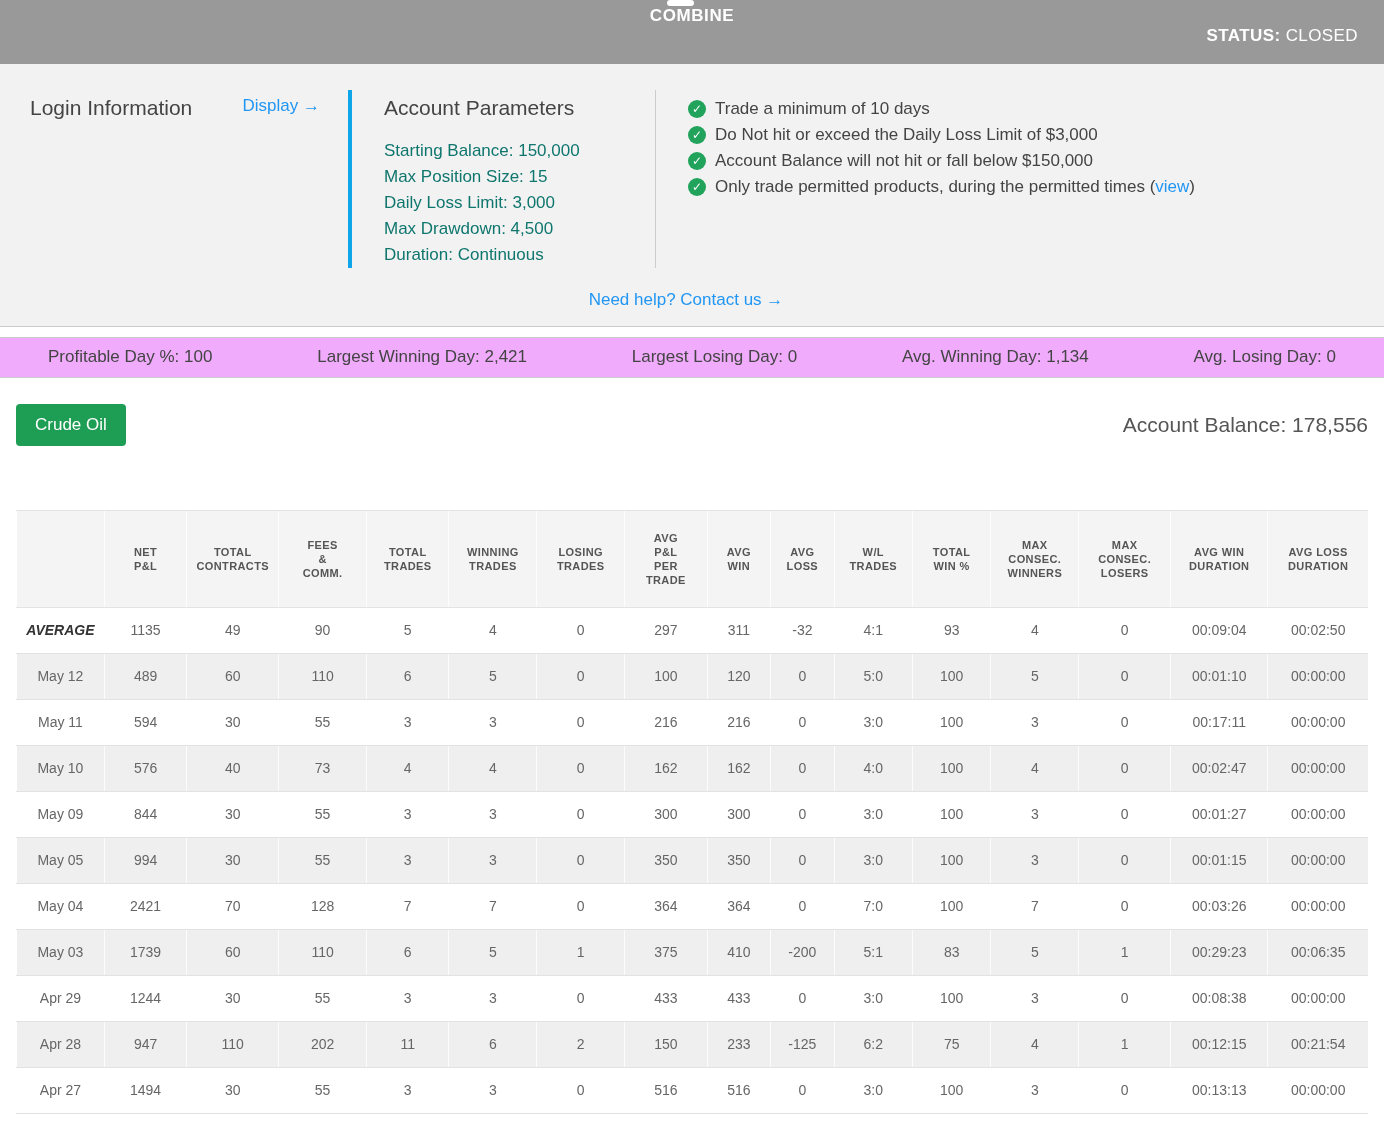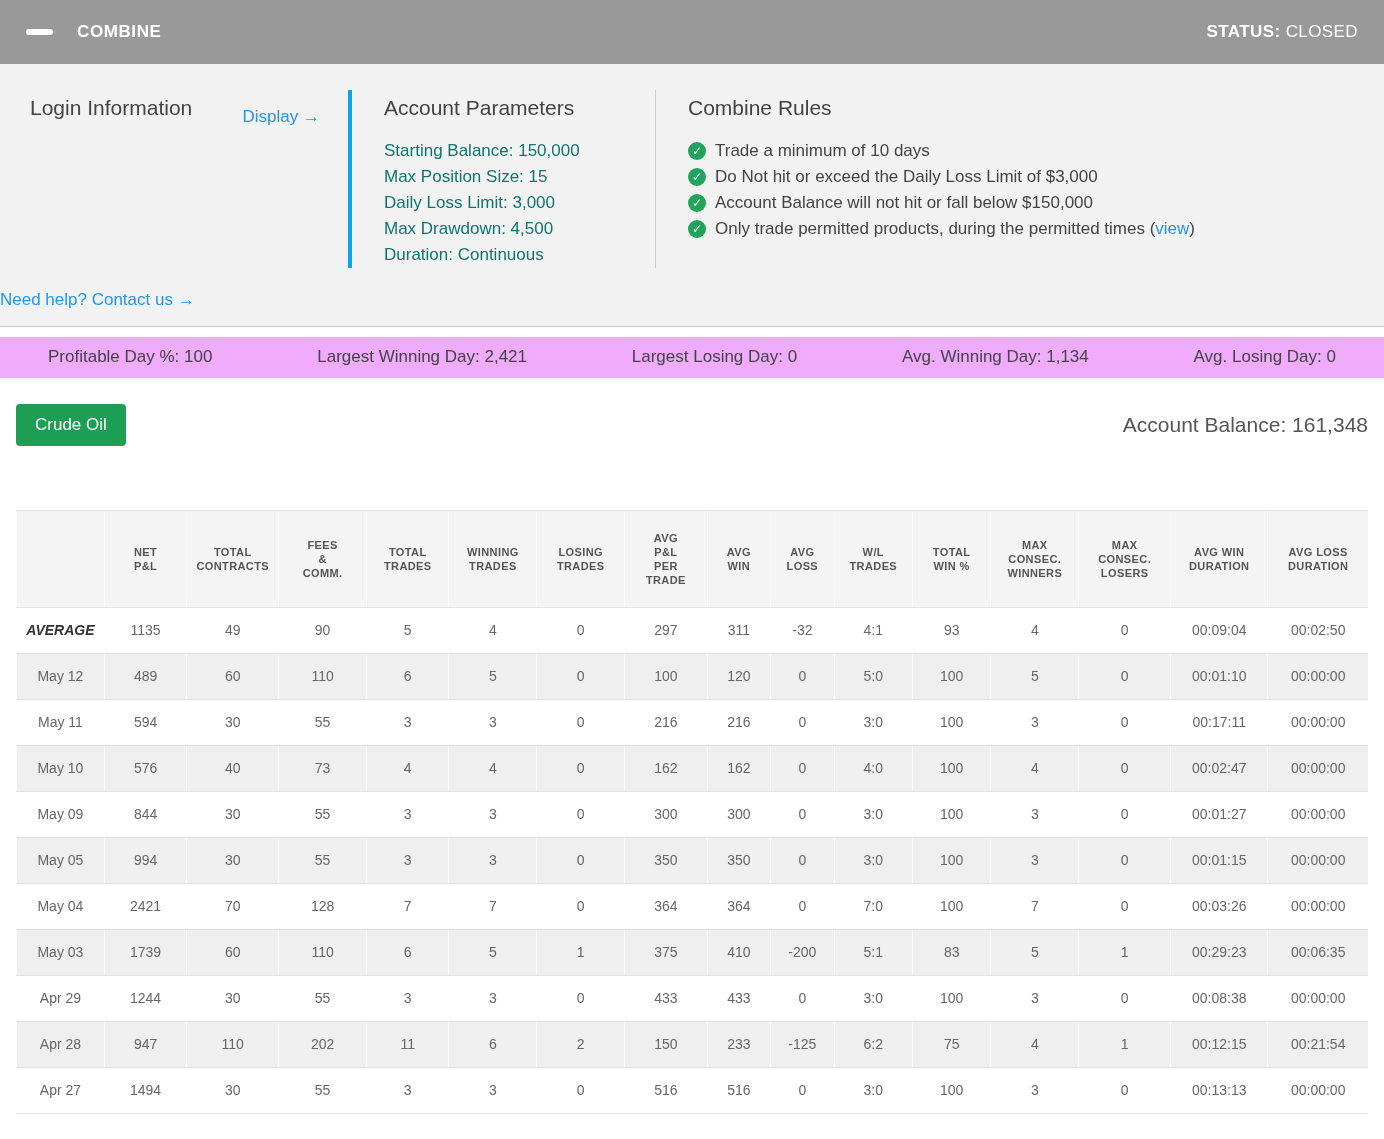--- a/index.html
+++ b/index.html
@@ -5,44 +5,44 @@
   * { box-sizing: border-box; }
   html, body { margin: 0; padding: 0; background: #fff; }
   body {
     font-family: "Liberation Sans", "DejaVu Sans", sans-serif;
     width: 1384px; height: 1139px; overflow: hidden; color: #444;
   }
 
   
   .topbar {
     background: #999; color: #fff; height: 64px;
-    display: flex; align-items: center; padding: 0 26px;
+    display: flex; align-items: center; padding: 0 26px; flex-direction: column;
   }
   .minus-icon { width: 27px; height: 6px; background: #fff; border-radius: 3px; margin-right: 24px; cursor: pointer; }
   .topbar-title { font-weight: bold; font-size: 17px; letter-spacing: 0.6px; }
   .topbar-status { margin-left: auto; font-size: 17px; letter-spacing: 0.4px; }
   .topbar-status .lbl { font-weight: bold; }
 
   
   .info-panel { background: #f2f2f2; border-bottom: 1px solid #ccc; padding: 26px 0 16px; }
   .info-cols { display: flex; align-items: stretch; }
   .col-login { width: 348px; padding: 6px 28px 0 30px; }
-  .login-head { display: flex; align-items: center; justify-content: space-between; }
+  .login-head { display: flex; align-items: flex-start; justify-content: space-between; }
   .col-params { width: 307px; border-left: 4px solid #0ea5e9; padding: 6px 24px 0 32px; }
   .col-rules { flex: 1; border-left: 1px solid #ccc; padding: 6px 24px 0 32px; }
   h2.sec-title { margin: 0 0 18px 0; font-size: 21px; font-weight: normal; color: #444; }
   .param-line { font-size: 17px; color: #0f766e; line-height: 26px; }
   .rule-item { display: flex; align-items: center; font-size: 17px; color: #444; line-height: 26px; }
   .check-icon {
     flex: 0 0 18px; width: 18px; height: 18px; border-radius: 50%;
     background: #21a35c; color: #fff; font-size: 12px; font-weight: bold;
     text-align: center; line-height: 18px; margin-right: 9px;
   }
   .link { color: #2196f3; cursor: pointer; text-decoration: none; }
-  .help-link { text-align: left; font-size: 17px; margin: 22px 12px 0 0; }
+  .help-link { text-align: center; font-size: 17px; margin: 22px 12px 0 0; }
 
   
   .stats-bar {
     margin-top: 10px; background: #f0abfc;
     border-top: 1px solid #ccc; border-bottom: 1px solid #ccc;
     display: flex; justify-content: space-between;
     padding: 9px 48px 10px 48px; font-size: 17px; color: #444;
   }
 
   
@@ -101,21 +101,20 @@
       <h2 class="sec-title">Account Parameters</h2>
       <div id="param-lines">
           <div class="param-line">Starting Balance: 150,000</div>
           <div class="param-line">Max Position Size: 15</div>
           <div class="param-line">Daily Loss Limit: 3,000</div>
           <div class="param-line">Max Drawdown: 4,500</div>
           <div class="param-line">Duration: Continuous</div>
         </div>
     </div>
     <div class="col-rules">
-      <h2 class="sec-title">Combine Rules</h2>
       <div id="rules-list">
           <div class="rule-item">
             <span class="check-icon">✓</span>
             <span>Trade a minimum of 10 days</span>
           </div>
           <div class="rule-item">
             <span class="check-icon">✓</span>
             <span>Do Not hit or exceed the Daily Loss Limit of $3,000</span>
           </div>
           <div class="rule-item">
@@ -141,21 +140,21 @@
     <div class="stat"><span>Largest Winning Day: </span><span>2,421</span></div>
     <div class="stat"><span>Largest Losing Day: </span><span>0</span></div>
     <div class="stat"><span>Avg. Winning Day: </span><span>1,134</span></div>
     <div class="stat"><span>Avg. Losing Day: </span><span>0</span></div>
   </div>
 
 <div class="product-row">
   <button class="product-button">Crude Oil</button>
   <div class="balance">
     <span>Account Balance:</span>
-    <span>161,348</span>
+    <span>178,556</span>
   </div>
 </div>
 
 <div class="table-wrap">
   <table>
     <colgroup id="table-cols">
         <col class="c0">
         <col class="c1">
         <col class="c2">
         <col class="c3">

